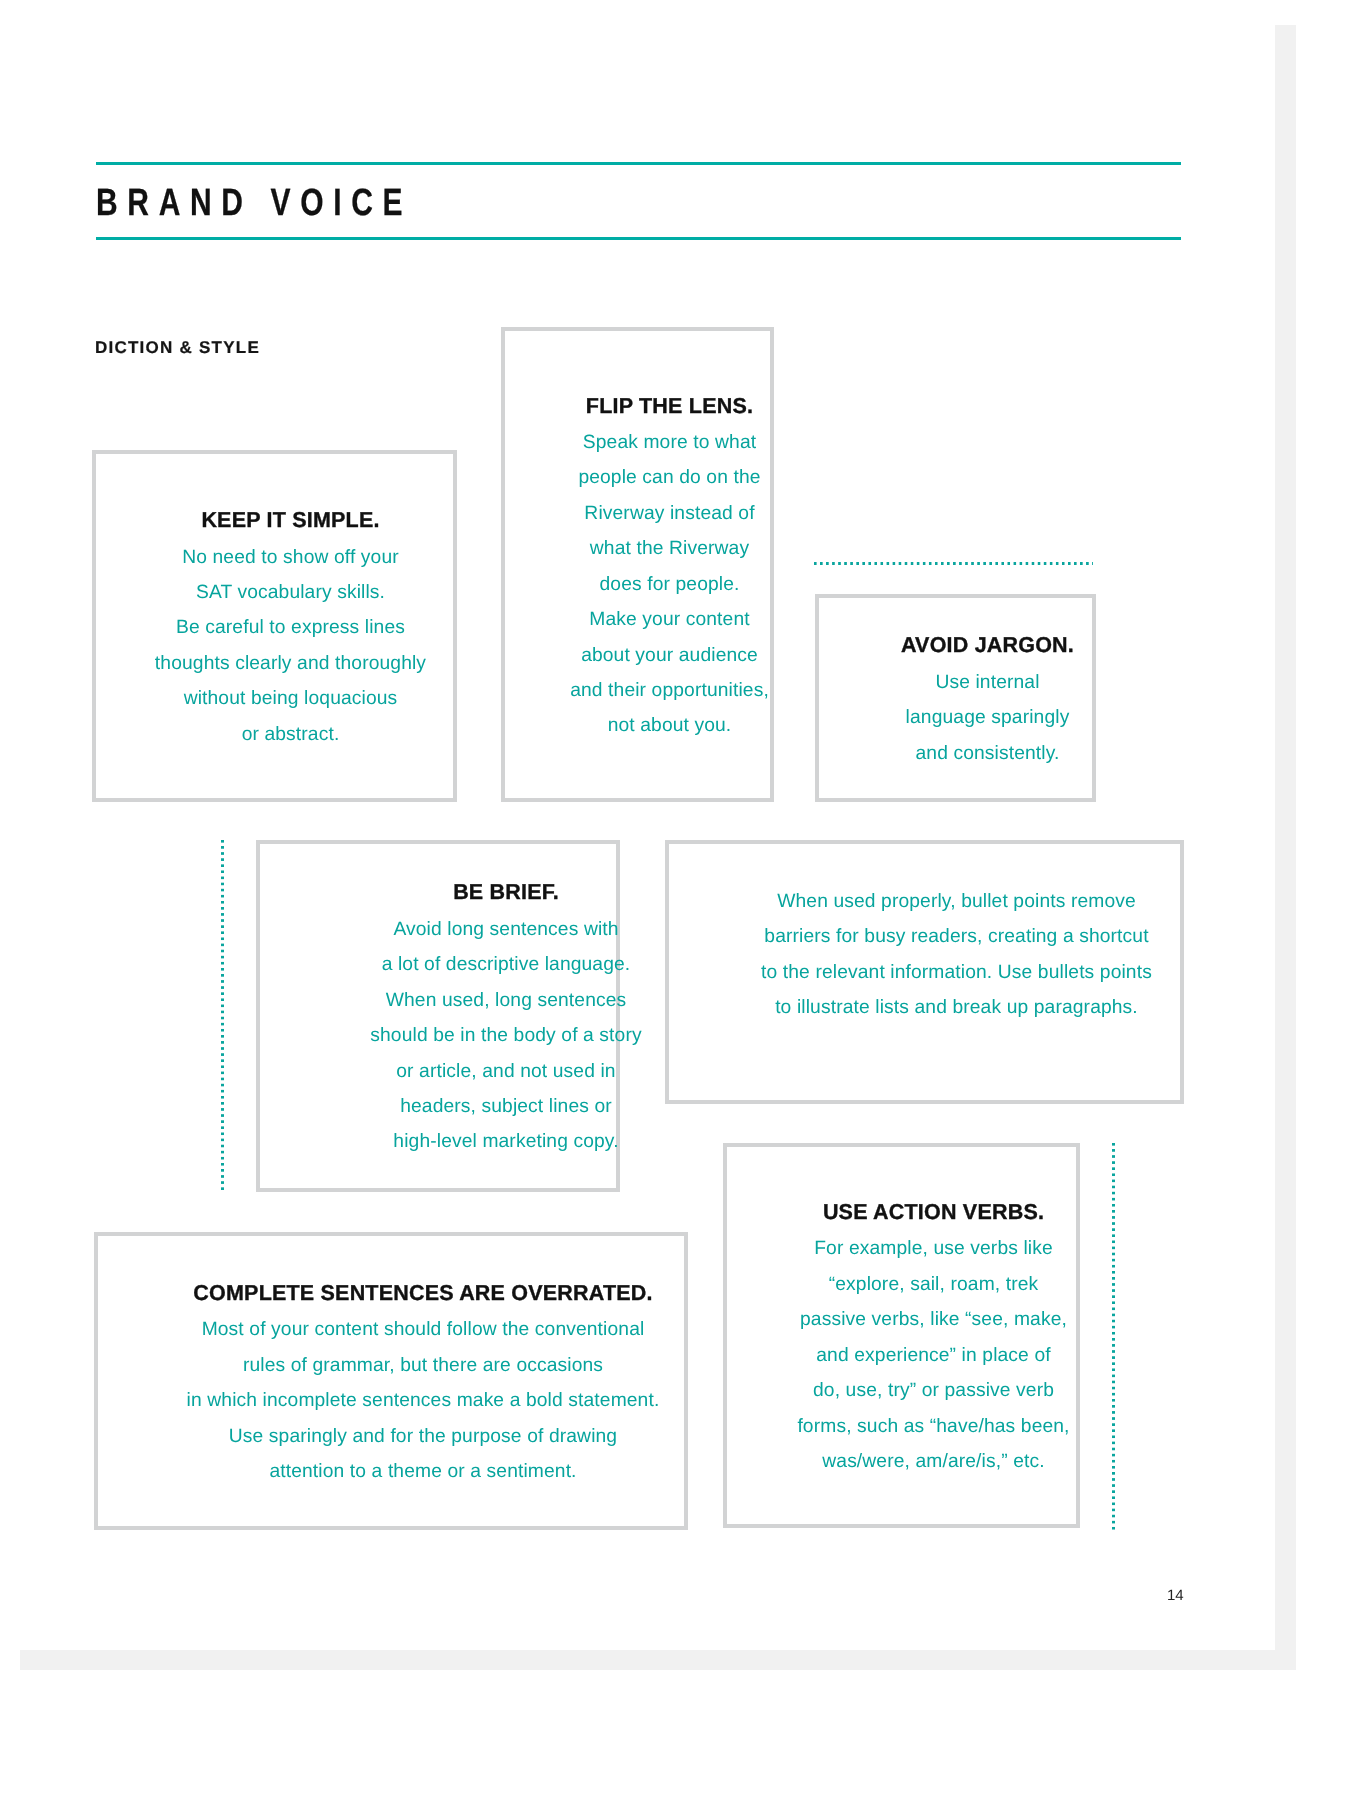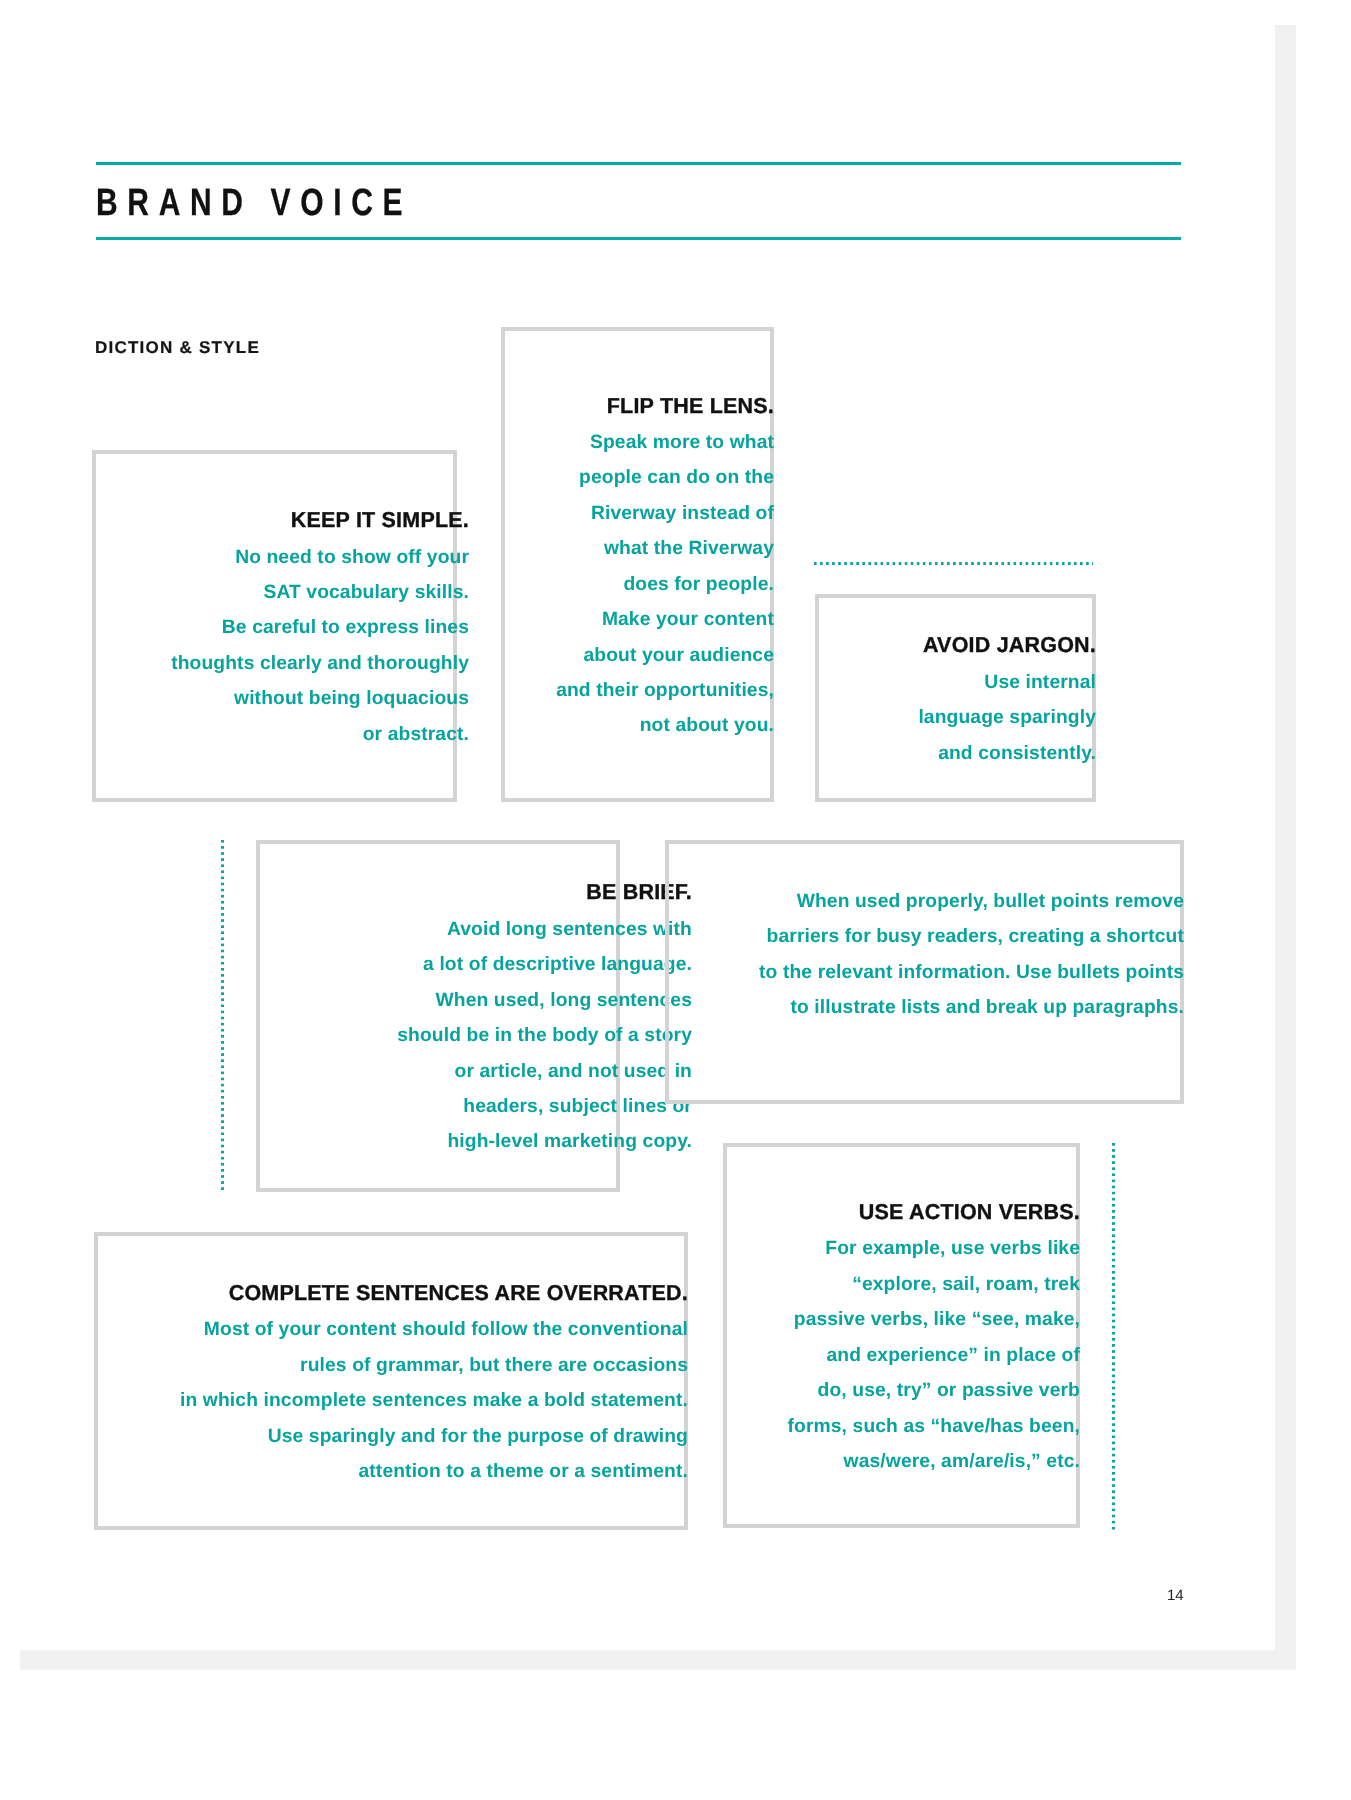--- a/index.html
+++ b/index.html
@@ -66,32 +66,33 @@
   }
 
   
   .card {
     position: absolute;
     border: 4px solid #d2d3d4;
     box-sizing: border-box;
   }
   .card-text {
     position: absolute;
-    text-align: right;
+    text-align: center;
+    margin-left: 32px;
   }
   .card-text .h {
     font-size: 21.5px; font-weight: 700;
     letter-spacing: 0.2px;
     -webkit-text-stroke: 0.35px #111111;
     color: #111111;
     line-height: 37.3px;
     white-space: nowrap;
   }
   .card-text .l {
-    font-size: 19.25px; font-weight: 700;
+    font-size: 19.25px; font-weight: 400;
     color: #07A49D;
     line-height: 35.45px;
     letter-spacing: 0.12px;
     white-space: nowrap;
   }
 
   
   .dots-h {
     position: absolute;
     height: 2.7px;
@@ -120,21 +121,21 @@
     <div class="page-title">BRAND VOICE</div>
     <div class="rule rule-bottom"></div>
 
     <div class="section-label">DICTION &amp; STYLE</div>
 
     <div class="dots-h" style="left:814px; top:562px; width:279px;"></div>
     <div class="dots-v" style="left:221px; top:840px; height:352px;"></div>
     <div class="dots-v" style="left:1112px; top:1143px; height:387px;"></div>
 
     <div class="card" style="left:92px; top:450px; width:365px; height:352px;"></div>
-    <div class="card-text" style="left:104px; top:502.27px; width:365px;">
+    <div class="card-text" style="left:76px; top:502.27px; width:365px;">
       <div class="h">KEEP IT SIMPLE.</div>
       <div class="l">No need to show off your</div>
       <div class="l">SAT vocabulary skills.</div>
       <div class="l">Be careful to express lines</div>
       <div class="l">thoughts clearly and thoroughly</div>
       <div class="l">without being loquacious</div>
       <div class="l">or abstract.</div>
     </div>
 
     <div class="card" style="left:501px; top:327px; width:273px; height:475px;"></div>

